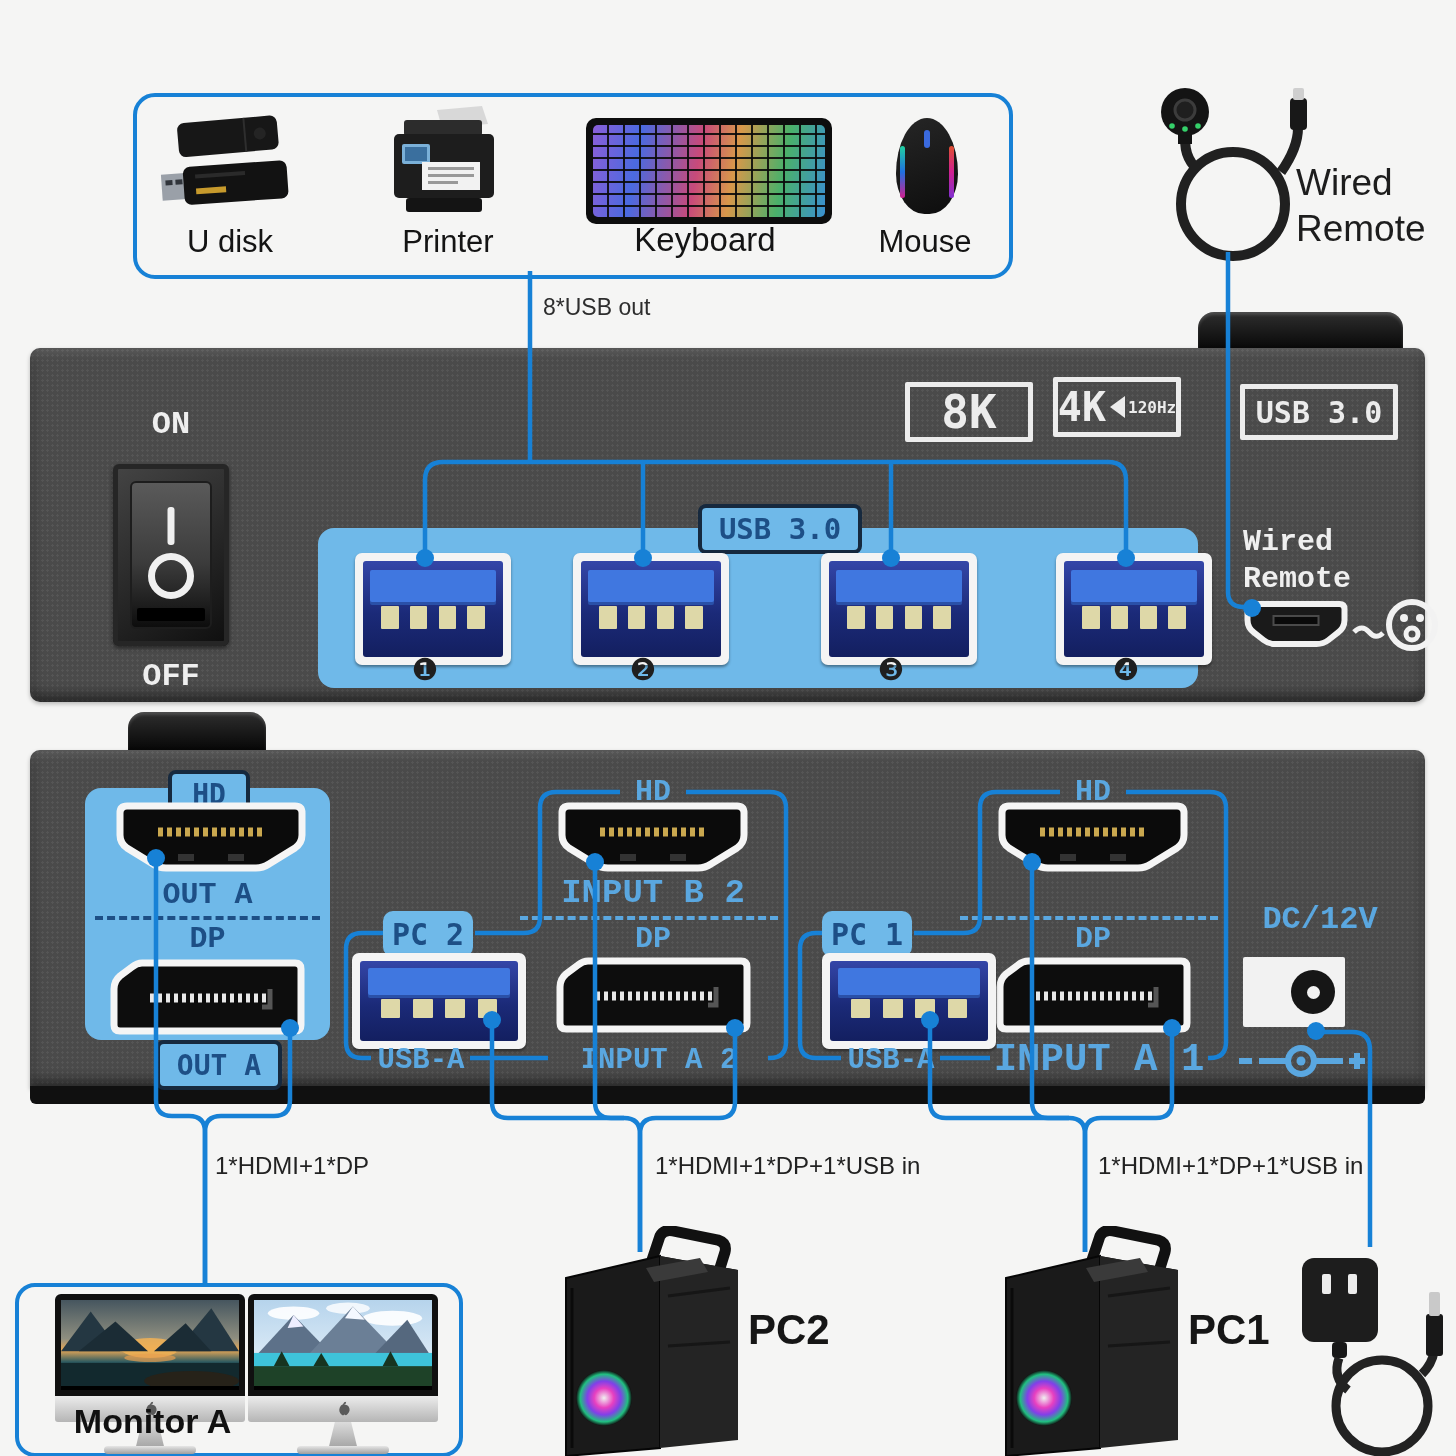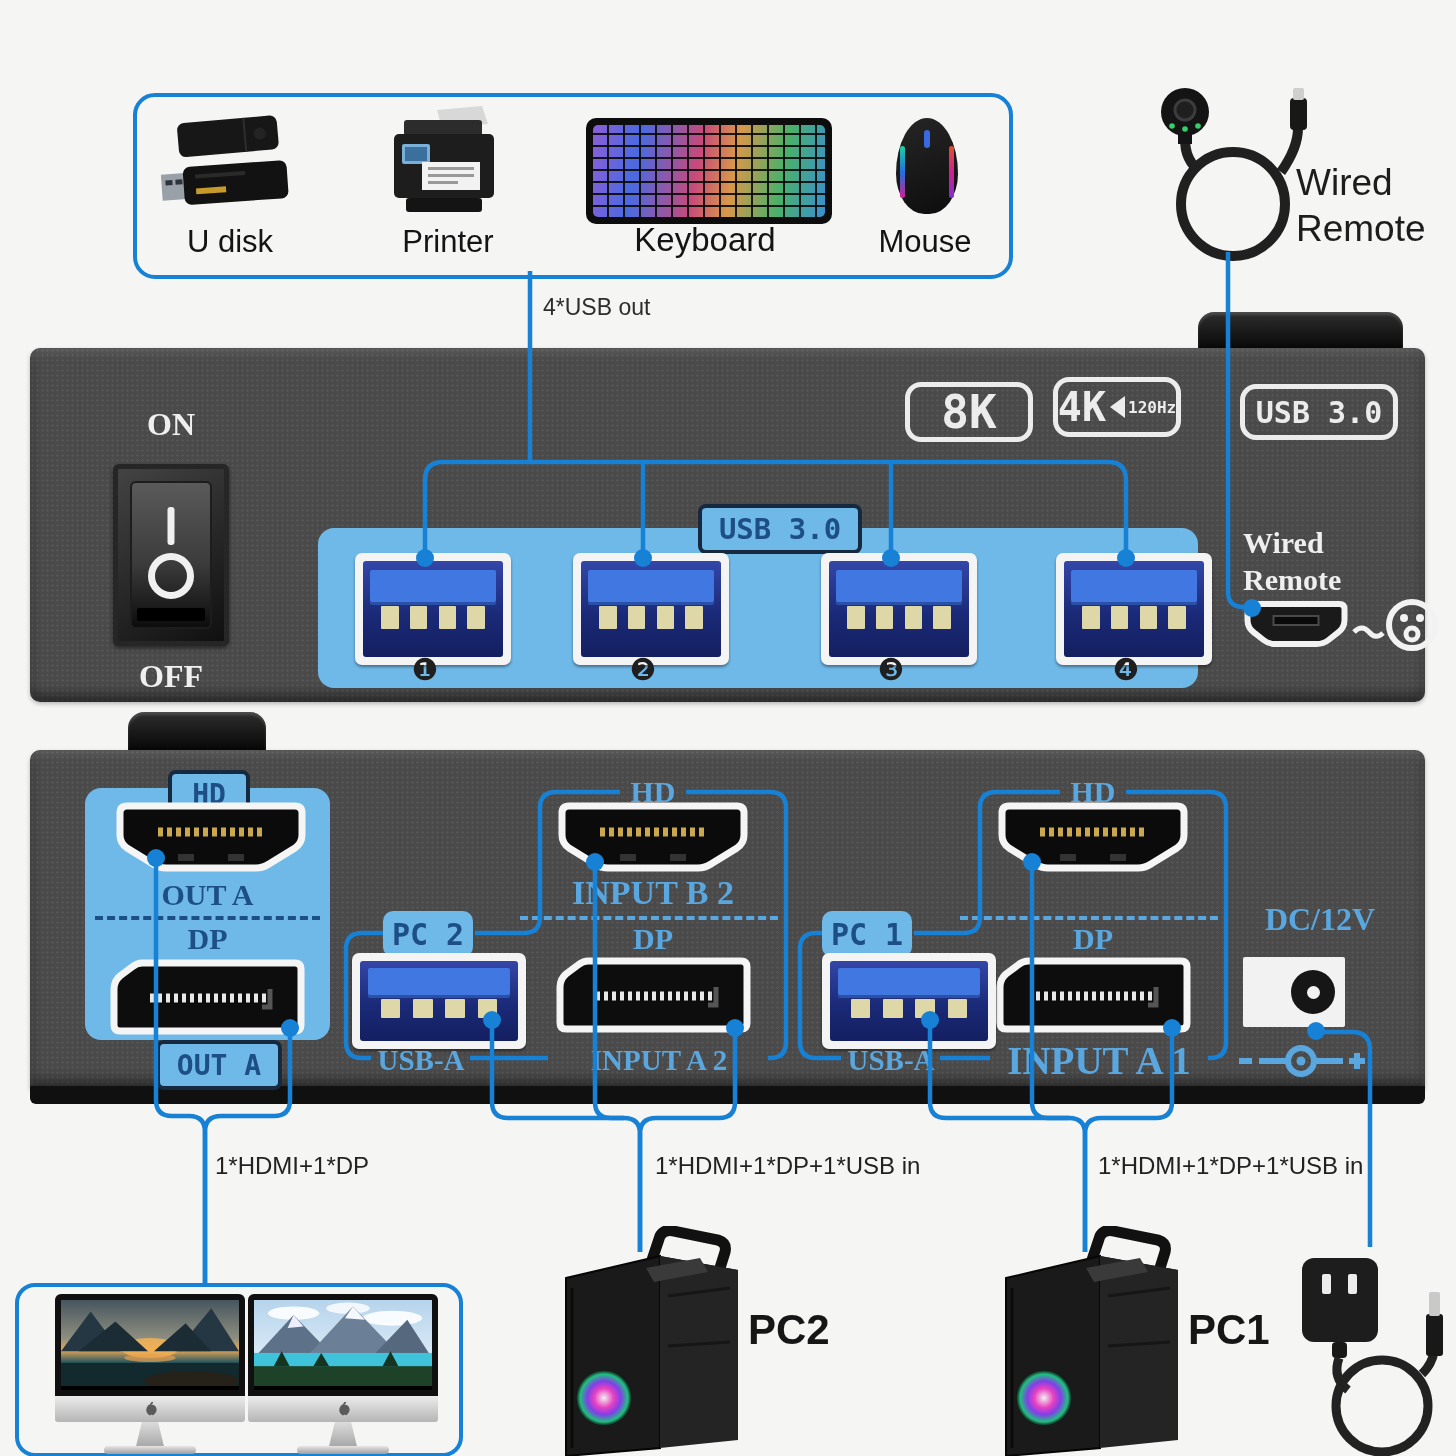--- a/index.html
+++ b/index.html
@@ -1,36 +1,36 @@
 <!DOCTYPE html>
 <html><head>
 <meta charset="utf-8">
 <style>
   html,body{margin:0;padding:0;background:#f5f5f4;}
   #stage{position:relative;width:1456px;height:1456px;background:#f5f5f4;overflow:hidden;
          font-family:"Liberation Sans",sans-serif;}
   .abs{position:absolute;}
   .ctr{display:flex;align-items:center;justify-content:center;text-align:center;}
-  .mono{font-family:Liberation Serif, serif;font-weight:bold;}
+  .mono{font-family:Liberation Mono, monospace;font-weight:bold;}
   .lblue{color:#5aa7e0;}
   .navy{color:#1d4f86;}
   .white{color:#efefef;}
 
   .panel{background-color:#4a4a4a;
     background-image:radial-gradient(rgba(255,255,255,.06) 1px, transparent 1.4px);
     background-size:5px 5px;border-radius:10px;
     box-shadow:inset 0 5px 8px rgba(255,255,255,.10), inset 0 -8px 12px rgba(0,0,0,.45), 0 2px 4px rgba(0,0,0,.25);}
   .knob{background:linear-gradient(180deg,#2e2e2e,#050505);border-radius:16px 16px 0 0;
         box-shadow:inset 0 3px 3px rgba(255,255,255,.15);}
   .bluezone{background:#6fb9e9;border-radius:16px;}
   .badge-blue{background:#6fb9e9;border:4px solid #16293e;border-radius:8px;color:#1d4f86;
               font-family:"DejaVu Sans Mono",monospace;font-weight:bold;}
   .badge-soft{background:#6fb9e9;border-radius:10px;color:#1d4f86;
               font-family:"DejaVu Sans Mono",monospace;font-weight:bold;}
-  .badge-white{border:5px solid #ececec;border-radius:16px;color:#ececec;
+  .badge-white{border:5px solid #ececec;border-radius:2px;color:#ececec;
                font-family:"DejaVu Sans Mono",monospace;font-weight:bold;}
   .dash-navy{border-top:4px dashed #1d4f86;}
   .dash-blue{border-top:4px dashed #5aa7e0;}
 
   
   .usb-port{background:#f4f4f4;border-radius:7px;padding:8px;box-shadow:0 2px 3px rgba(0,0,0,.4);}
   .usb-inner{position:relative;width:100%;height:100%;border-radius:3px;
              background:linear-gradient(180deg,#3446a8 0%,#1b2a78 55%,#131f60 100%);overflow:hidden;}
   .usb-tongue{position:absolute;left:5%;right:5%;top:9%;height:34%;background:#4077e0;
               border-radius:2px;box-shadow:0 3px 0 #2a50a8;}
@@ -125,21 +125,21 @@
   <div class="abs" style="left:898px;top:126px;width:58px;height:14px;">
     <div style="width:3px;height:14px;background:#222;margin:0 auto;"></div>
   </div>
   <div class="abs mouse" style="left:896px;top:118px;width:62px;height:96px;">
     <div class="rgb-l"></div>
       <div class="rgb-r"></div>
       <div class="wheel"></div>
   </div>
   <div class="abs ctr plabel" style="left:850px;top:222px;width:150px;height:40px;">Mouse</div>
 
-  <div class="abs" style="left:543px;top:294px;font-size:23px;color:#2d2d2d;">4*USB out</div>
+  <div class="abs" style="left:543px;top:294px;font-size:23px;color:#2d2d2d;">8*USB out</div>
 
   <svg class="abs" style="left:1138px;top:86px;" width="195" height="180" viewBox="0 0 195 180">
     <circle cx="95" cy="118" r="52" fill="none" stroke="#202020" stroke-width="10"></circle>
     <path d="M48 46 Q44 70 60 84" fill="none" stroke="#202020" stroke-width="10"></path>
     <path d="M143 86 Q160 62 160 42" fill="none" stroke="#202020" stroke-width="10"></path>
     <rect x="40" y="44" width="14" height="14" fill="#141414"></rect>
     <circle cx="47" cy="26" r="24" fill="#141414"></circle>
     <circle cx="47" cy="24" r="10" fill="#1f1f1f" stroke="#3c3c3c" stroke-width="3"></circle>
     <circle cx="34" cy="40" r="2.8" fill="#35d06a"></circle>
     <circle cx="47" cy="43" r="2.8" fill="#35d06a"></circle>
@@ -402,20 +402,21 @@
     </div>
     <div class="m-chin">
       <svg width="16" height="16" viewBox="0 0 20 20">
         <path d="M10 4 q1 -3 4 -3 q0 3 -3 4 q4 -1 6 2 q3 5 -1 9 q-2 3 -4 1 q-2 2 -4 0 q-4 -4 -2 -9 q1 -3 4 -4z" fill="#5a5a5a"></path>
       </svg>
     </div>
     <div class="m-stand"></div>
       <div class="m-base"></div>
   </div>
 
+  <div class="abs ctr mon-lbl" style="left:45px;top:1398px;width:215px;height:46px;">Monitor A</div>
 
   <svg class="abs" style="left:548px;top:1226px;" width="250" height="230" viewBox="0 0 250 230">
     <defs>
       <radialGradient id="rgbA">
           <stop offset="0" stop-color="#f0f0f0"></stop>
           <stop offset="0.35" stop-color="#e840c0"></stop>
         <stop offset="0.6" stop-color="#8040e8"></stop>
           <stop offset="0.85" stop-color="#20c080"></stop>
           <stop offset="1" stop-color="#101010"></stop>
         </radialGradient>

